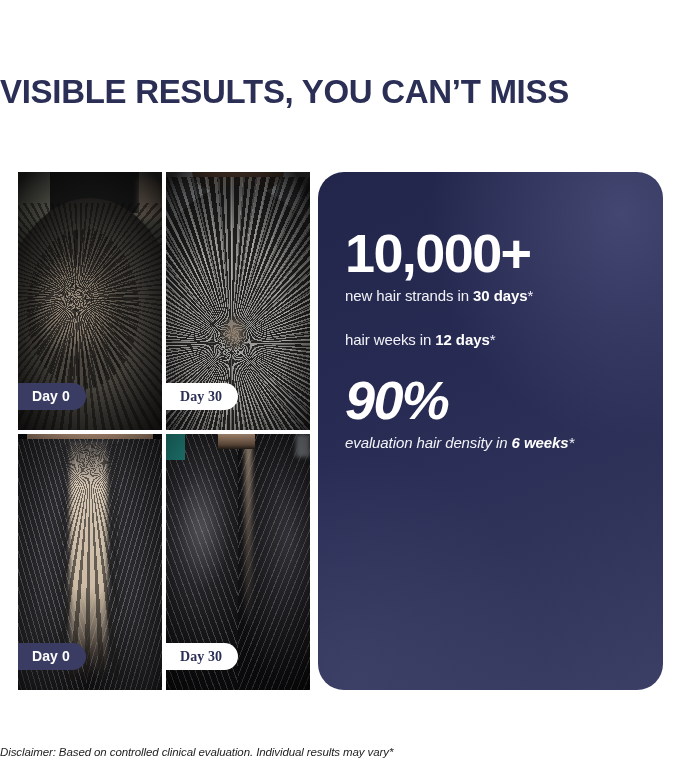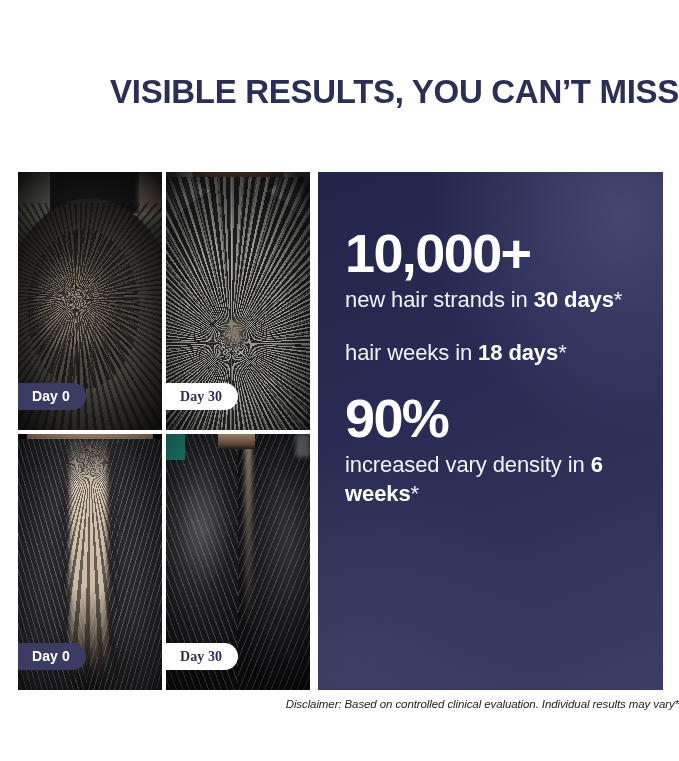--- a/index.html
+++ b/index.html
@@ -14,21 +14,21 @@
     overflow: hidden;
     position: relative;
   }
 
   
   .heading {
     position: absolute;
     left: 0;
     top: 74px;
     width: 679px;
-    text-align: right;
+    text-align: left;
     font-size: 33px;
     font-weight: bold;
     letter-spacing: -0.3px;
     color: #2b2f55;
     line-height: 1.1;
     white-space: nowrap;
   }
 
   
   .content {
@@ -295,60 +295,62 @@
     position: absolute;
     left: 300px;
     top: 0;
     width: 345px;
     height: 518px;
     background:
       radial-gradient(ellipse 90% 70% at 88% 8%, rgba(92,96,140,0.55) 0%, rgba(92,96,140,0) 62%),
       radial-gradient(ellipse 80% 60% at 10% 96%, rgba(70,74,112,0.45) 0%, rgba(70,74,112,0) 70%),
       linear-gradient(158deg, #23264b 0%, #272a52 38%, #2f3259 68%, #3b3e65 100%);
     overflow: hidden;
+    border-radius: 26px;
   }
   .stats-inner {
     position: absolute;
     left: 27px;
     top: 54px;
     right: 14px;
   }
   .stat {
     margin-bottom: 24px;
   }
   .stat:last-child {
     margin-bottom: 0;
+    font-style: italic;
   }
   .stat-number {
     font-size: 54px;
     font-weight: bold;
     color: #ffffff;
     line-height: 1.0;
     letter-spacing: -1.6px;
     margin-bottom: 6px;
     white-space: nowrap;
   }
   .stat-caption {
-    font-size: 22px;
+    font-size: 15px;
     color: #f2f3f8;
     line-height: 1.3;
     letter-spacing: -0.1px;
   }
   .stat-caption b {
     font-weight: bold;
     color: #ffffff;
   }
 
   
   .disclaimer {
     position: absolute;
     left: 0;
-    top: 698px;
+    top: 746px;
     width: 679px;
-    text-align: right;
+    text-align: left;
     font-size: 11.5px;
     font-style: italic;
     color: #232323;
     letter-spacing: -0.1px;
     white-space: nowrap;
   }
 </style>
 </head>
 <body>
 
@@ -416,26 +418,26 @@
 
   <div class="stats-panel">
     <div class="stats-inner">
 
       <div class="stat">
         <div class="stat-number">10,000+</div>
         <div class="stat-caption"><span>new hair strands in </span><b>30 days</b><span>*</span></div>
       </div>
 
       <div class="stat">
-        <div class="stat-caption"><span>hair weeks in </span><b>18 days</b><span>*</span></div>
+        <div class="stat-caption"><span>hair weeks in </span><b>12 days</b><span>*</span></div>
       </div>
 
       <div class="stat">
         <div class="stat-number">90%</div>
-        <div class="stat-caption"><span>increased vary density in </span><b>6 weeks</b><span>*</span></div>
+        <div class="stat-caption"><span>evaluation hair density in </span><b>6 weeks</b><span>*</span></div>
       </div>
 
     </div>
   </div>
 
 </div>
 
 <div class="disclaimer">Disclaimer: Based on controlled clinical evaluation. Individual results may vary*</div>
 
 </body></html>

